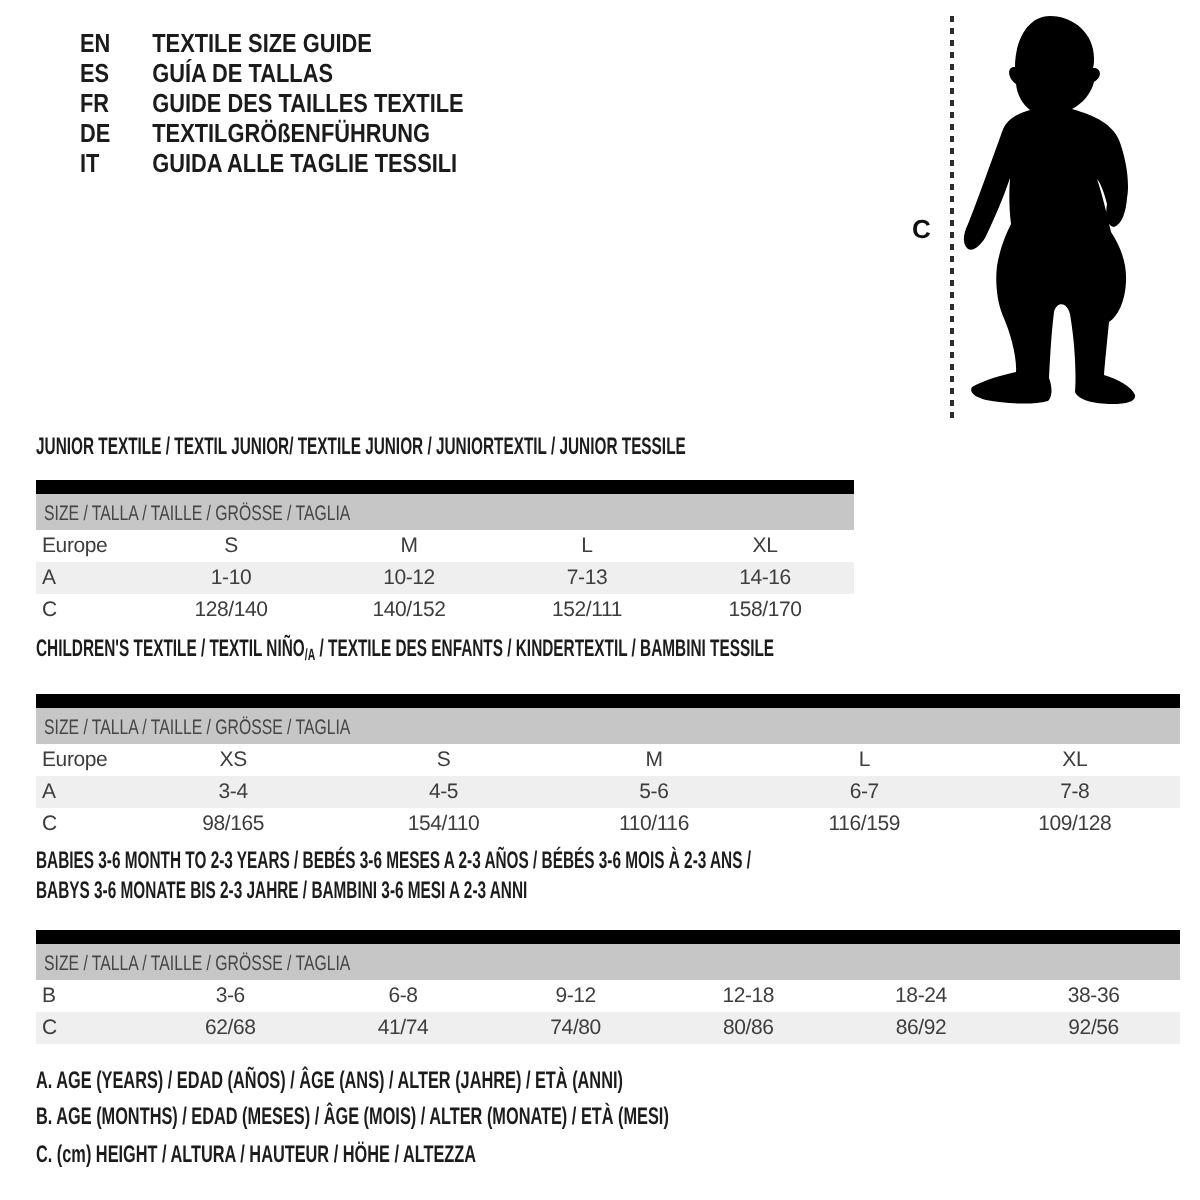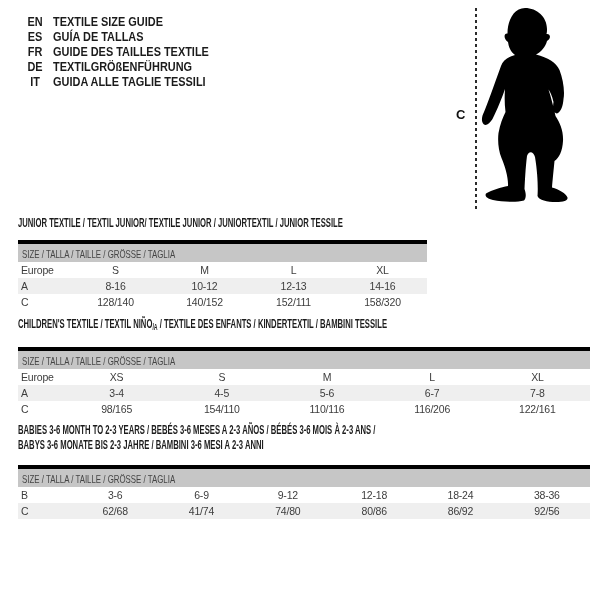--- a/index.html
+++ b/index.html
@@ -1,39 +1,39 @@
 <!DOCTYPE html>
 <html><head>
 <meta charset="utf-8">
 <style>
   html,body{margin:0;padding:0;background:#fff;}
   #canvas{
     position:relative;width:600px;height:600px;background:#ffffff;
     font-family:"Liberation Sans",sans-serif;color:#1c1c1c;overflow:hidden;
   }
   
-  .lang-block{position:absolute;left:17px;top:14px;text-align:center;}
+  .lang-block{position:absolute;left:40px;top:14px;}
   .lang-row{display:flex;line-height:15px;font-weight:bold;font-size:13px;
     transform:scaleX(0.84);transform-origin:0 50%;white-space:nowrap;color:#1b1b1b;}
   .lang-code{width:43px;flex:0 0 auto;}
   
   .dotline{position:absolute;left:475px;top:8px;width:2px;height:201px;
     background:repeating-linear-gradient(to bottom,#2b2b2b 0 3px,transparent 3px 6px);}
   .dim-label{position:absolute;left:456px;top:107px;font-size:13px;font-weight:bold;color:#111;}
   .baby-svg{position:absolute;left:475px;top:0;}
   
   .sec-title{position:absolute;left:18px;font-weight:bold;font-size:12px;color:#1c1c1c;
     white-space:nowrap;transform:scaleX(0.64);transform-origin:0 0;line-height:15px;letter-spacing:0;}
   .sub{font-size:0.68em;vertical-align:-2px;}
   
   table.size-table{position:absolute;border-collapse:collapse;table-layout:fixed;}
   #table-0{left:18px;top:240px;width:409px;}
   #table-1{left:18px;top:347px;width:572px;}
   #table-2{left:18px;top:465px;width:572px;}
-  th.bar{background:#c6c6c6;height:13px;border-top:4px solid #000000;text-align:left;
+  th.bar{background:#c6c6c6;height:13px;border-top:7px solid #000000;text-align:left;
     padding:0 0 0 4px;font-weight:normal;}
   .bar-text{display:inline-block;transform:scaleX(0.75);transform-origin:0 50%;
     white-space:nowrap;font-size:10.5px;color:#454545;}
   td{height:16px;text-align:center;font-size:10.5px;color:#3d3d3d;letter-spacing:-0.2px;padding:0;}
   td.rowlabel{text-align:left;padding-left:3px;}
   tr.shaded{background:#efefef;}
   
   .footnotes{position:absolute;left:18px;top:531px;}
   .fn-line{font-weight:bold;font-size:12px;line-height:18.3px;white-space:nowrap;
     transform:scaleX(0.68);transform-origin:0 50%;color:#1c1c1c;}
@@ -124,31 +124,31 @@
     <tbody>
         <tr>
           <td class="rowlabel">Europe</td>
           <td>S</td>
           <td>M</td>
           <td>L</td>
           <td>XL</td>
         </tr>
         <tr class="shaded">
           <td class="rowlabel">A</td>
-          <td>8-16</td>
+          <td>1-10</td>
           <td>10-12</td>
-          <td>12-13</td>
+          <td>7-13</td>
           <td>14-16</td>
         </tr>
         <tr>
           <td class="rowlabel">C</td>
           <td>128/140</td>
           <td>140/152</td>
           <td>152/111</td>
-          <td>158/320</td>
+          <td>158/170</td>
         </tr>
       </tbody>
   </table>
 
   <div class="sec-title" style="top:317px">
     <span>CHILDREN'S TEXTILE / TEXTIL NIÑO</span><span class="sub">/A</span><span> / TEXTILE DES ENFANTS / KINDERTEXTIL / BAMBINI TESSILE</span>
   </div>
   <table class="size-table" id="table-1">
       <colgroup>
         <col style="width: 46px;">
@@ -175,22 +175,22 @@
           <td>4-5</td>
           <td>5-6</td>
           <td>6-7</td>
           <td>7-8</td>
         </tr>
         <tr>
           <td class="rowlabel">C</td>
           <td>98/165</td>
           <td>154/110</td>
           <td>110/116</td>
-          <td>116/206</td>
-          <td>122/161</td>
+          <td>116/159</td>
+          <td>109/128</td>
         </tr>
       </tbody>
   </table>
 
   <div class="sec-title" style="top:423px">
     <div>BABIES 3-6 MONTH TO 2-3 YEARS / BEBÉS 3-6 MESES A 2-3 AÑOS / BÉBÉS 3-6 MOIS À 2-3 ANS /</div>
     <div>BABYS 3-6 MONATE BIS 2-3 JAHRE / BAMBINI 3-6 MESI A 2-3 ANNI</div>
   </div>
   <table class="size-table" id="table-2">
       <colgroup>
@@ -200,32 +200,37 @@
       <tr>
         <th class="bar" colspan="7">
           <span class="bar-text">SIZE / TALLA / TAILLE / GRÖSSE / TAGLIA</span>
         </th>
       </tr>
     </thead>
     <tbody>
         <tr>
           <td class="rowlabel">B</td>
           <td>3-6</td>
-          <td>6-9</td>
+          <td>6-8</td>
           <td>9-12</td>
           <td>12-18</td>
           <td>18-24</td>
           <td>38-36</td>
         </tr>
         <tr class="shaded">
           <td class="rowlabel">C</td>
           <td>62/68</td>
           <td>41/74</td>
           <td>74/80</td>
           <td>80/86</td>
           <td>86/92</td>
           <td>92/56</td>
         </tr>
       </tbody>
   </table>
 
+  <div class="footnotes">
+    <div class="fn-line">A. AGE (YEARS) / EDAD (AÑOS) / ÂGE (ANS) / ALTER (JAHRE) / ETÀ (ANNI)</div>
+    <div class="fn-line">B. AGE (MONTHS) / EDAD (MESES) / ÂGE (MOIS) / ALTER (MONATE) / ETÀ (MESI)</div>
+    <div class="fn-line">C. (cm) HEIGHT / ALTURA / HAUTEUR / HÖHE / ALTEZZA</div>
+  </div>
 
 </div>
 
 </body></html>

